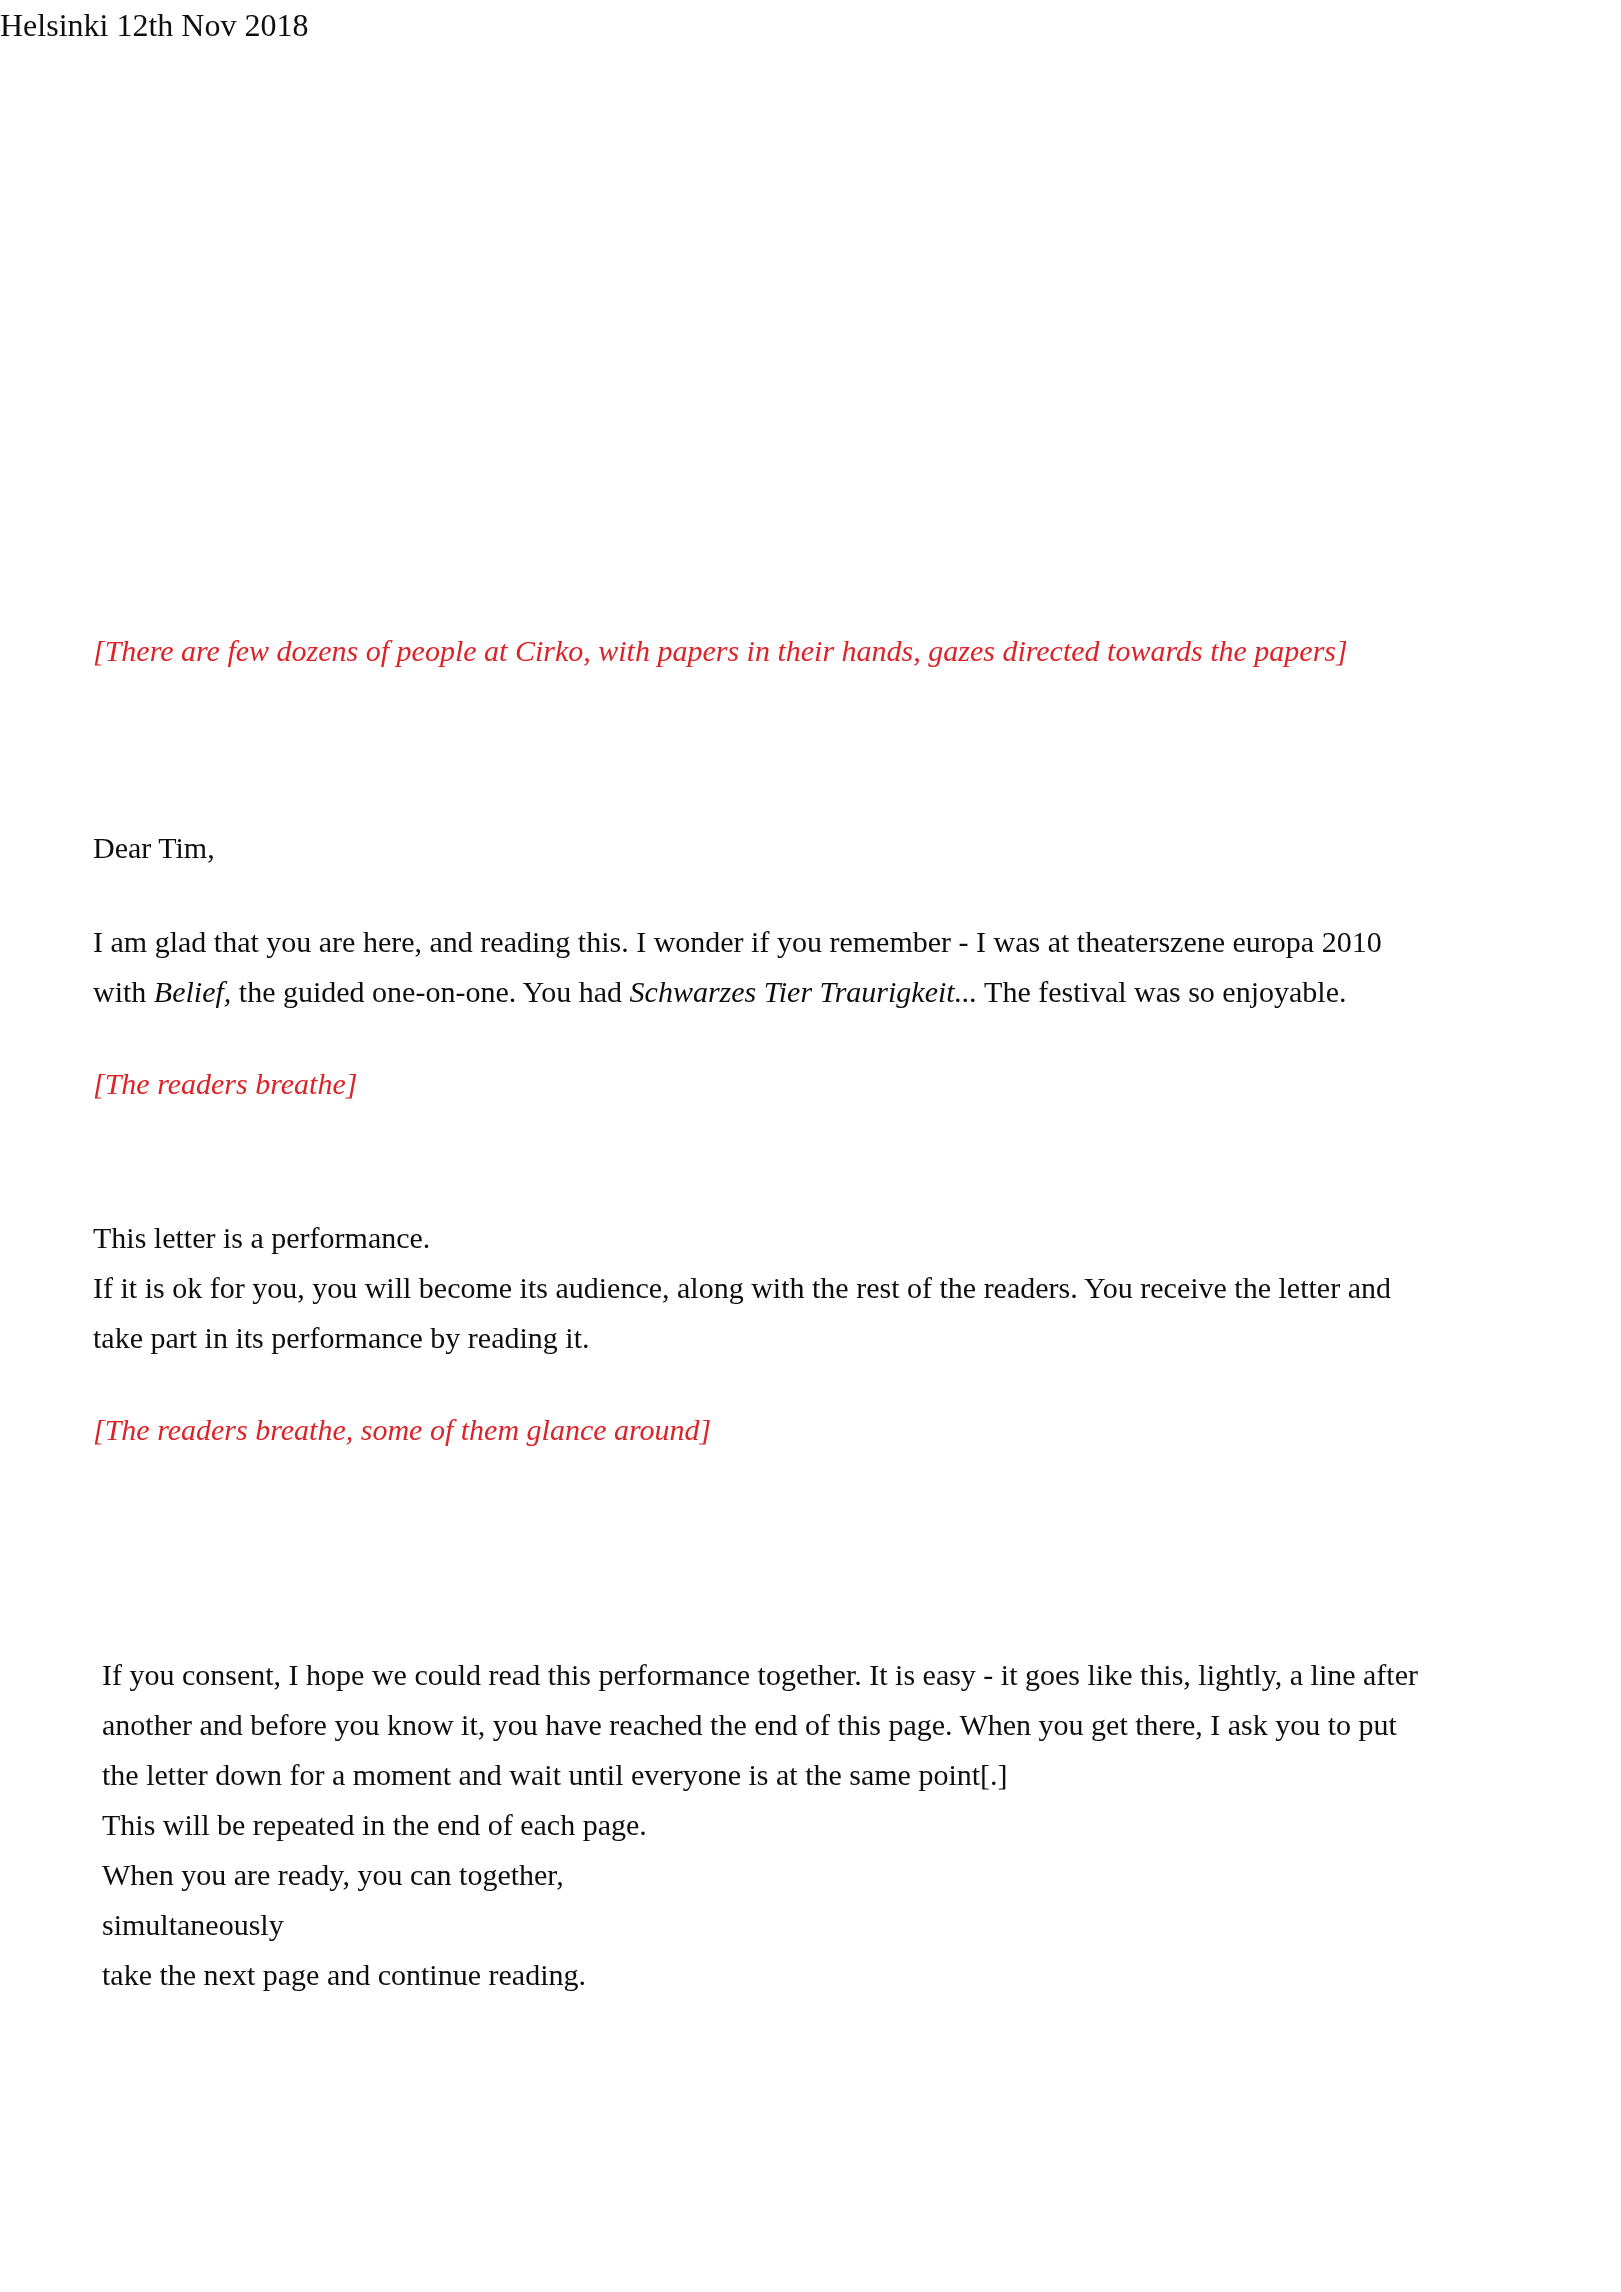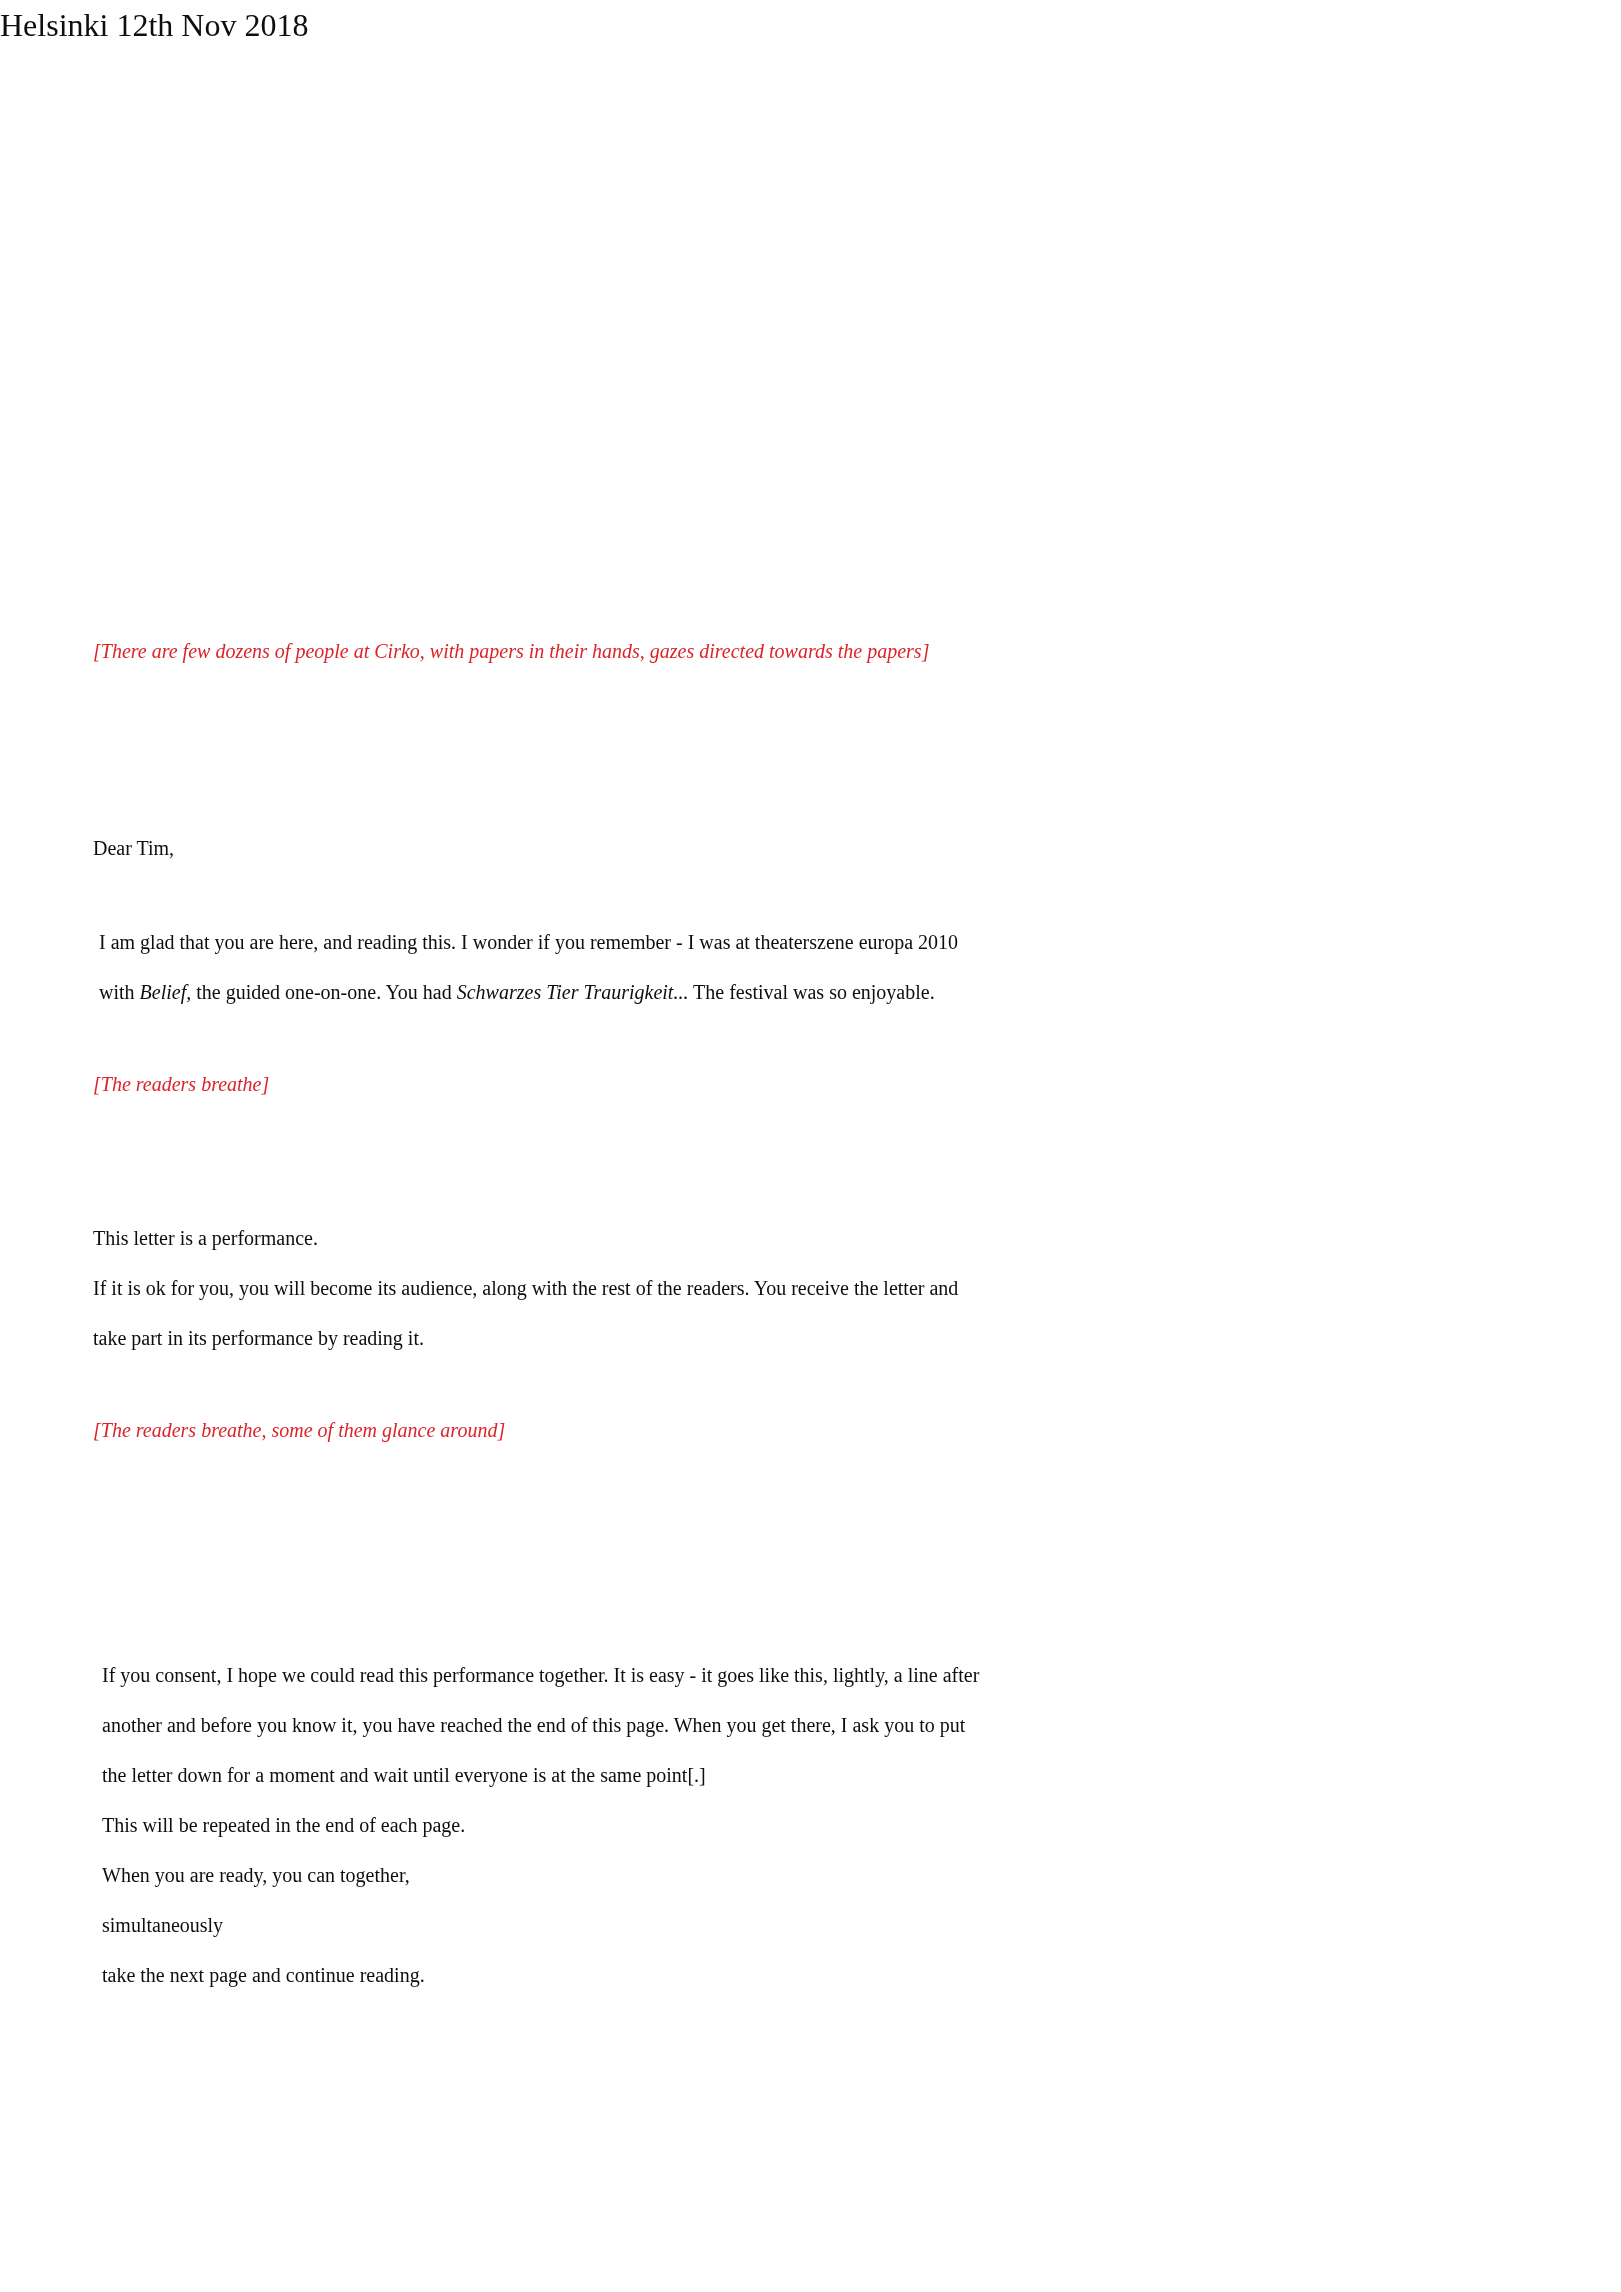--- a/index.html
+++ b/index.html
@@ -12,21 +12,21 @@
     width: 1423px;
     height: 2293px;
     background: #ffffff;
     font-family: "Liberation Serif", "DejaVu Serif", serif;
     color: #0e0e0e;
     overflow: hidden;
   }
   .block {
     position: absolute;
     left: 93px;
-    font-size: 20px;
+    font-size: 30px;
     line-height: 50px;
   }
   .line {
     white-space: nowrap;
   }
   .date-line {
     left: auto;
     right: 122px;
     top: 79px;
     font-size: 32px;
@@ -46,21 +46,21 @@
 <body>
 
 <div class="page">
 
   <div class="date-line">Helsinki 12th Nov 2018</div>
 
   <div class="block stage" style="top: 626px;">[There are few dozens of people at Cirko, with papers in their hands, gazes directed towards the papers]</div>
 
   <div class="block" style="top: 823px; text-align: right;">Dear Tim,</div>
 
-  <div class="block" style="top: 917px; margin-left: 6px;">
+  <div class="block" style="top: 917px;">
     <div class="line">I am glad that you are here, and reading this. I wonder if you remember - I was at theaterszene europa 2010</div>
     <div class="line"><span>with </span><em>Belief,</em><span> the guided one-on-one. You had </span><em>Schwarzes Tier Traurigkeit...</em><span> The festival was so enjoyable.</span></div>
   </div>
 
   <div class="block stage" style="top: 1059px;">[The readers breathe]</div>
 
   <div class="block" style="top: 1213px;">
     <div class="line">This letter is a performance.</div>
     <div class="line">If it is ok for you, you will become its audience, along with the rest of the readers. You receive the letter and</div>
     <div class="line">take part in its performance by reading it.</div>

